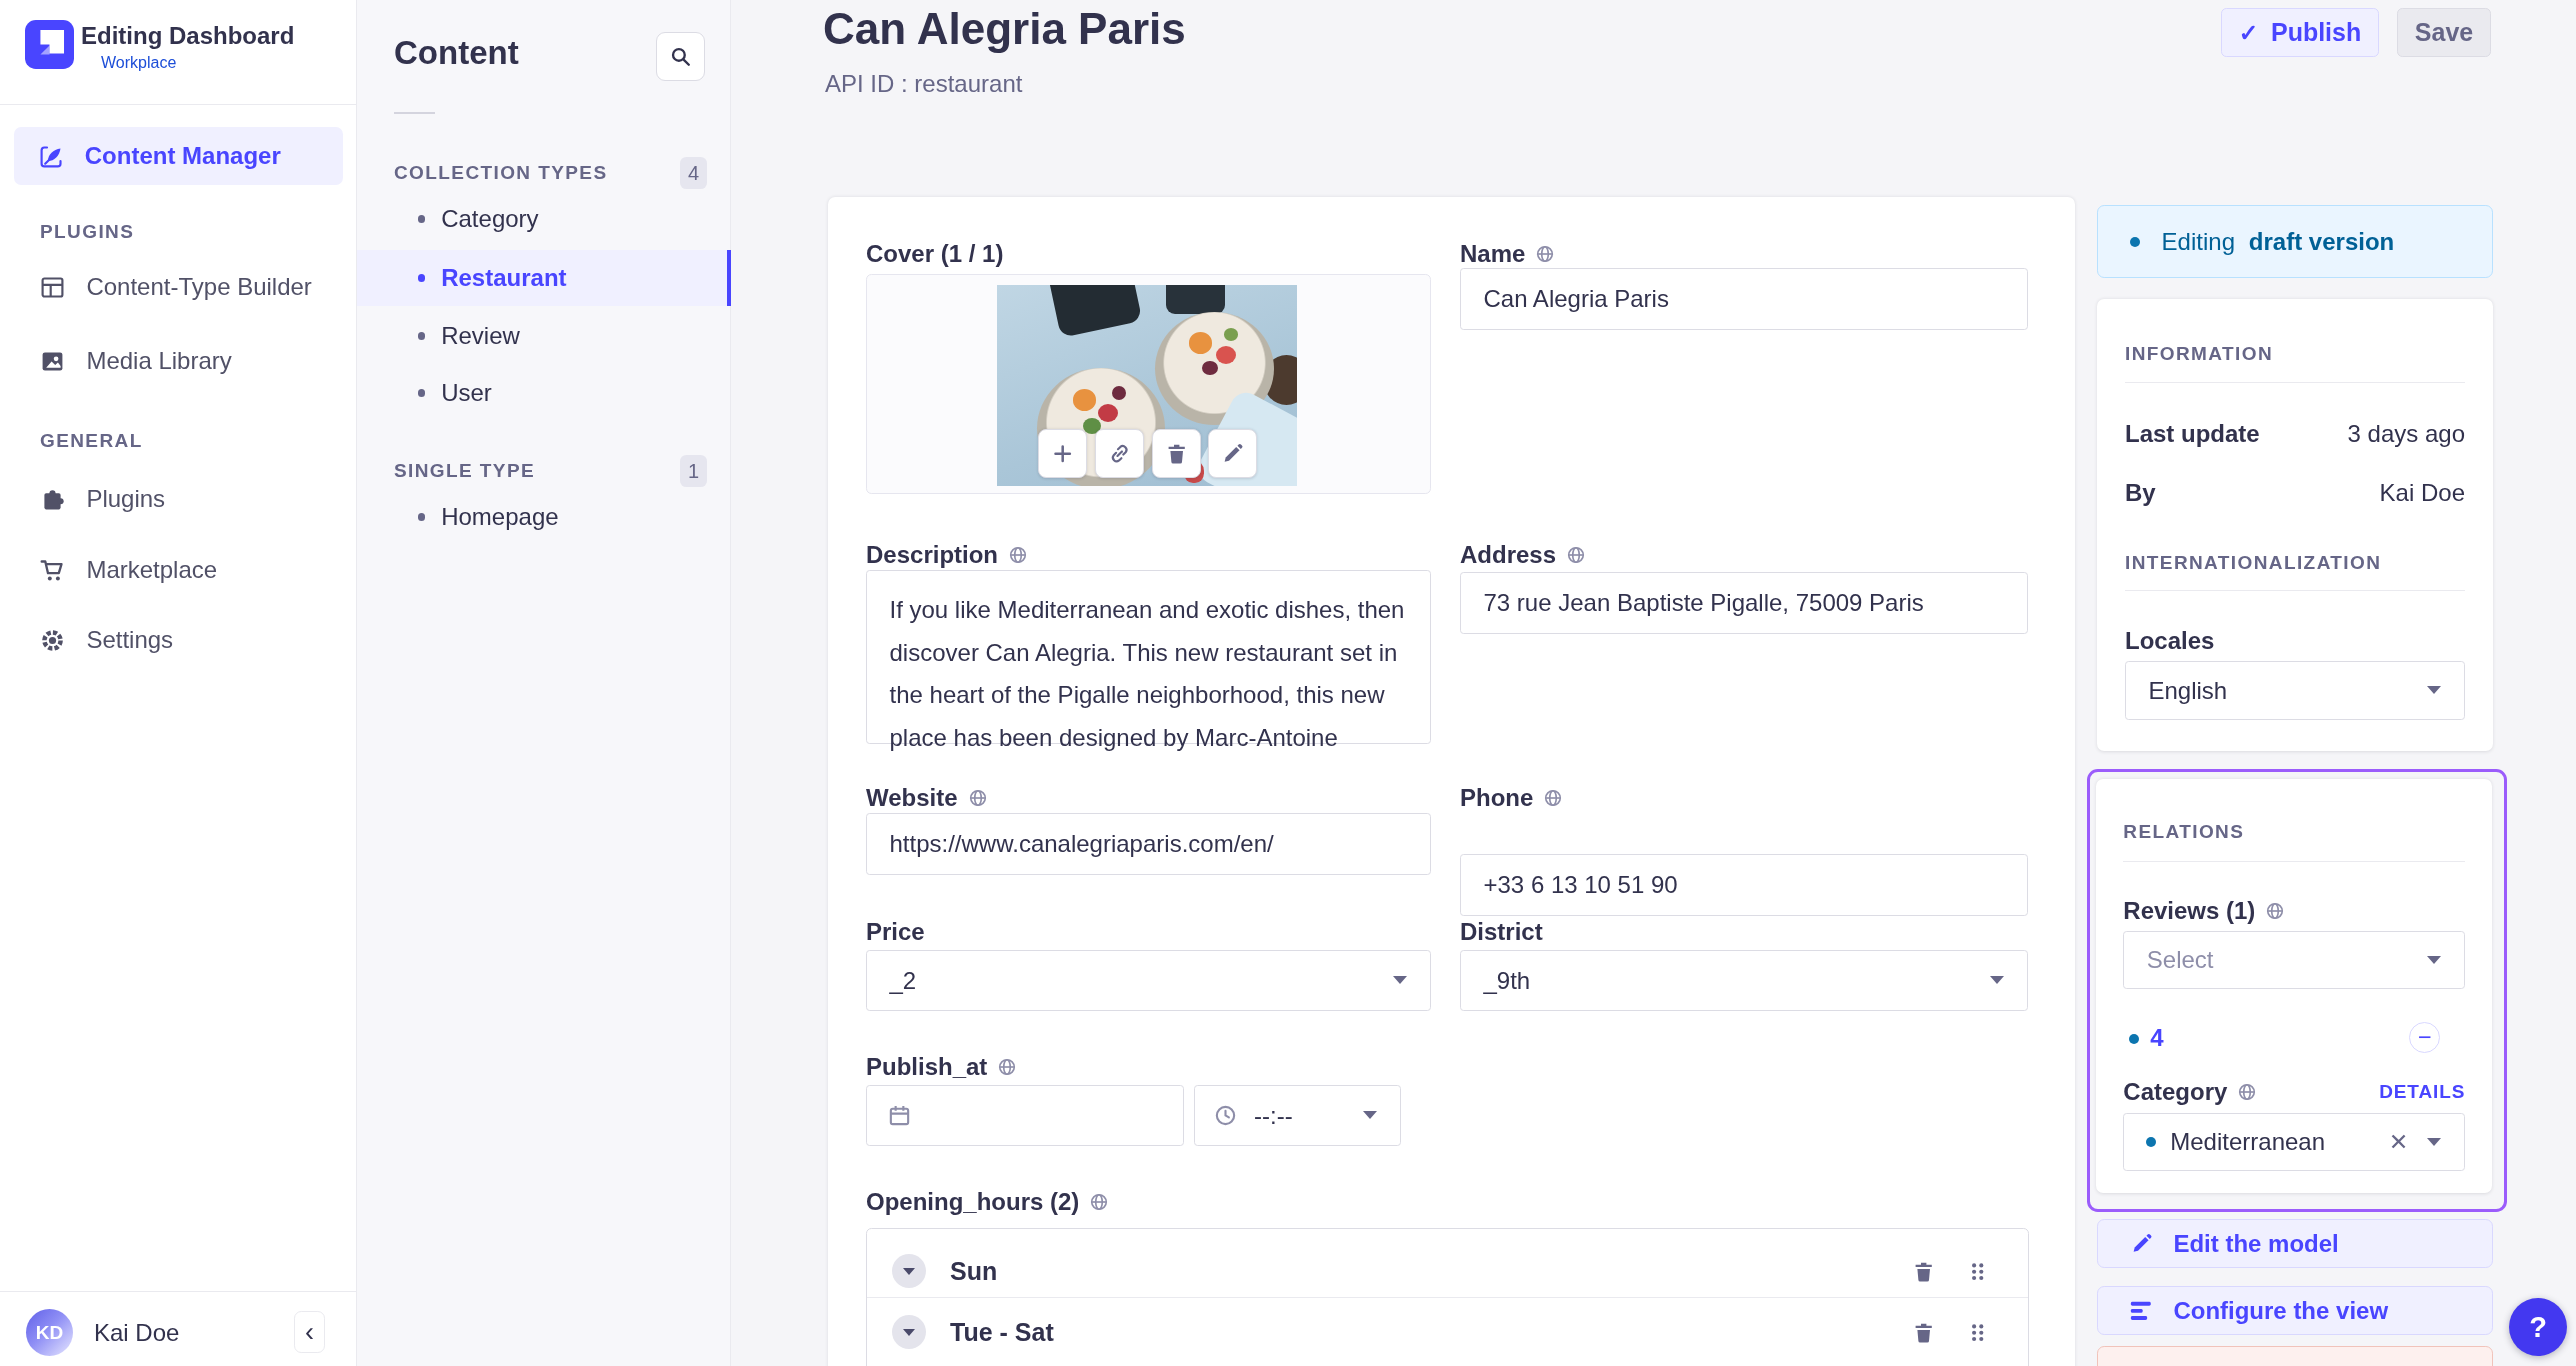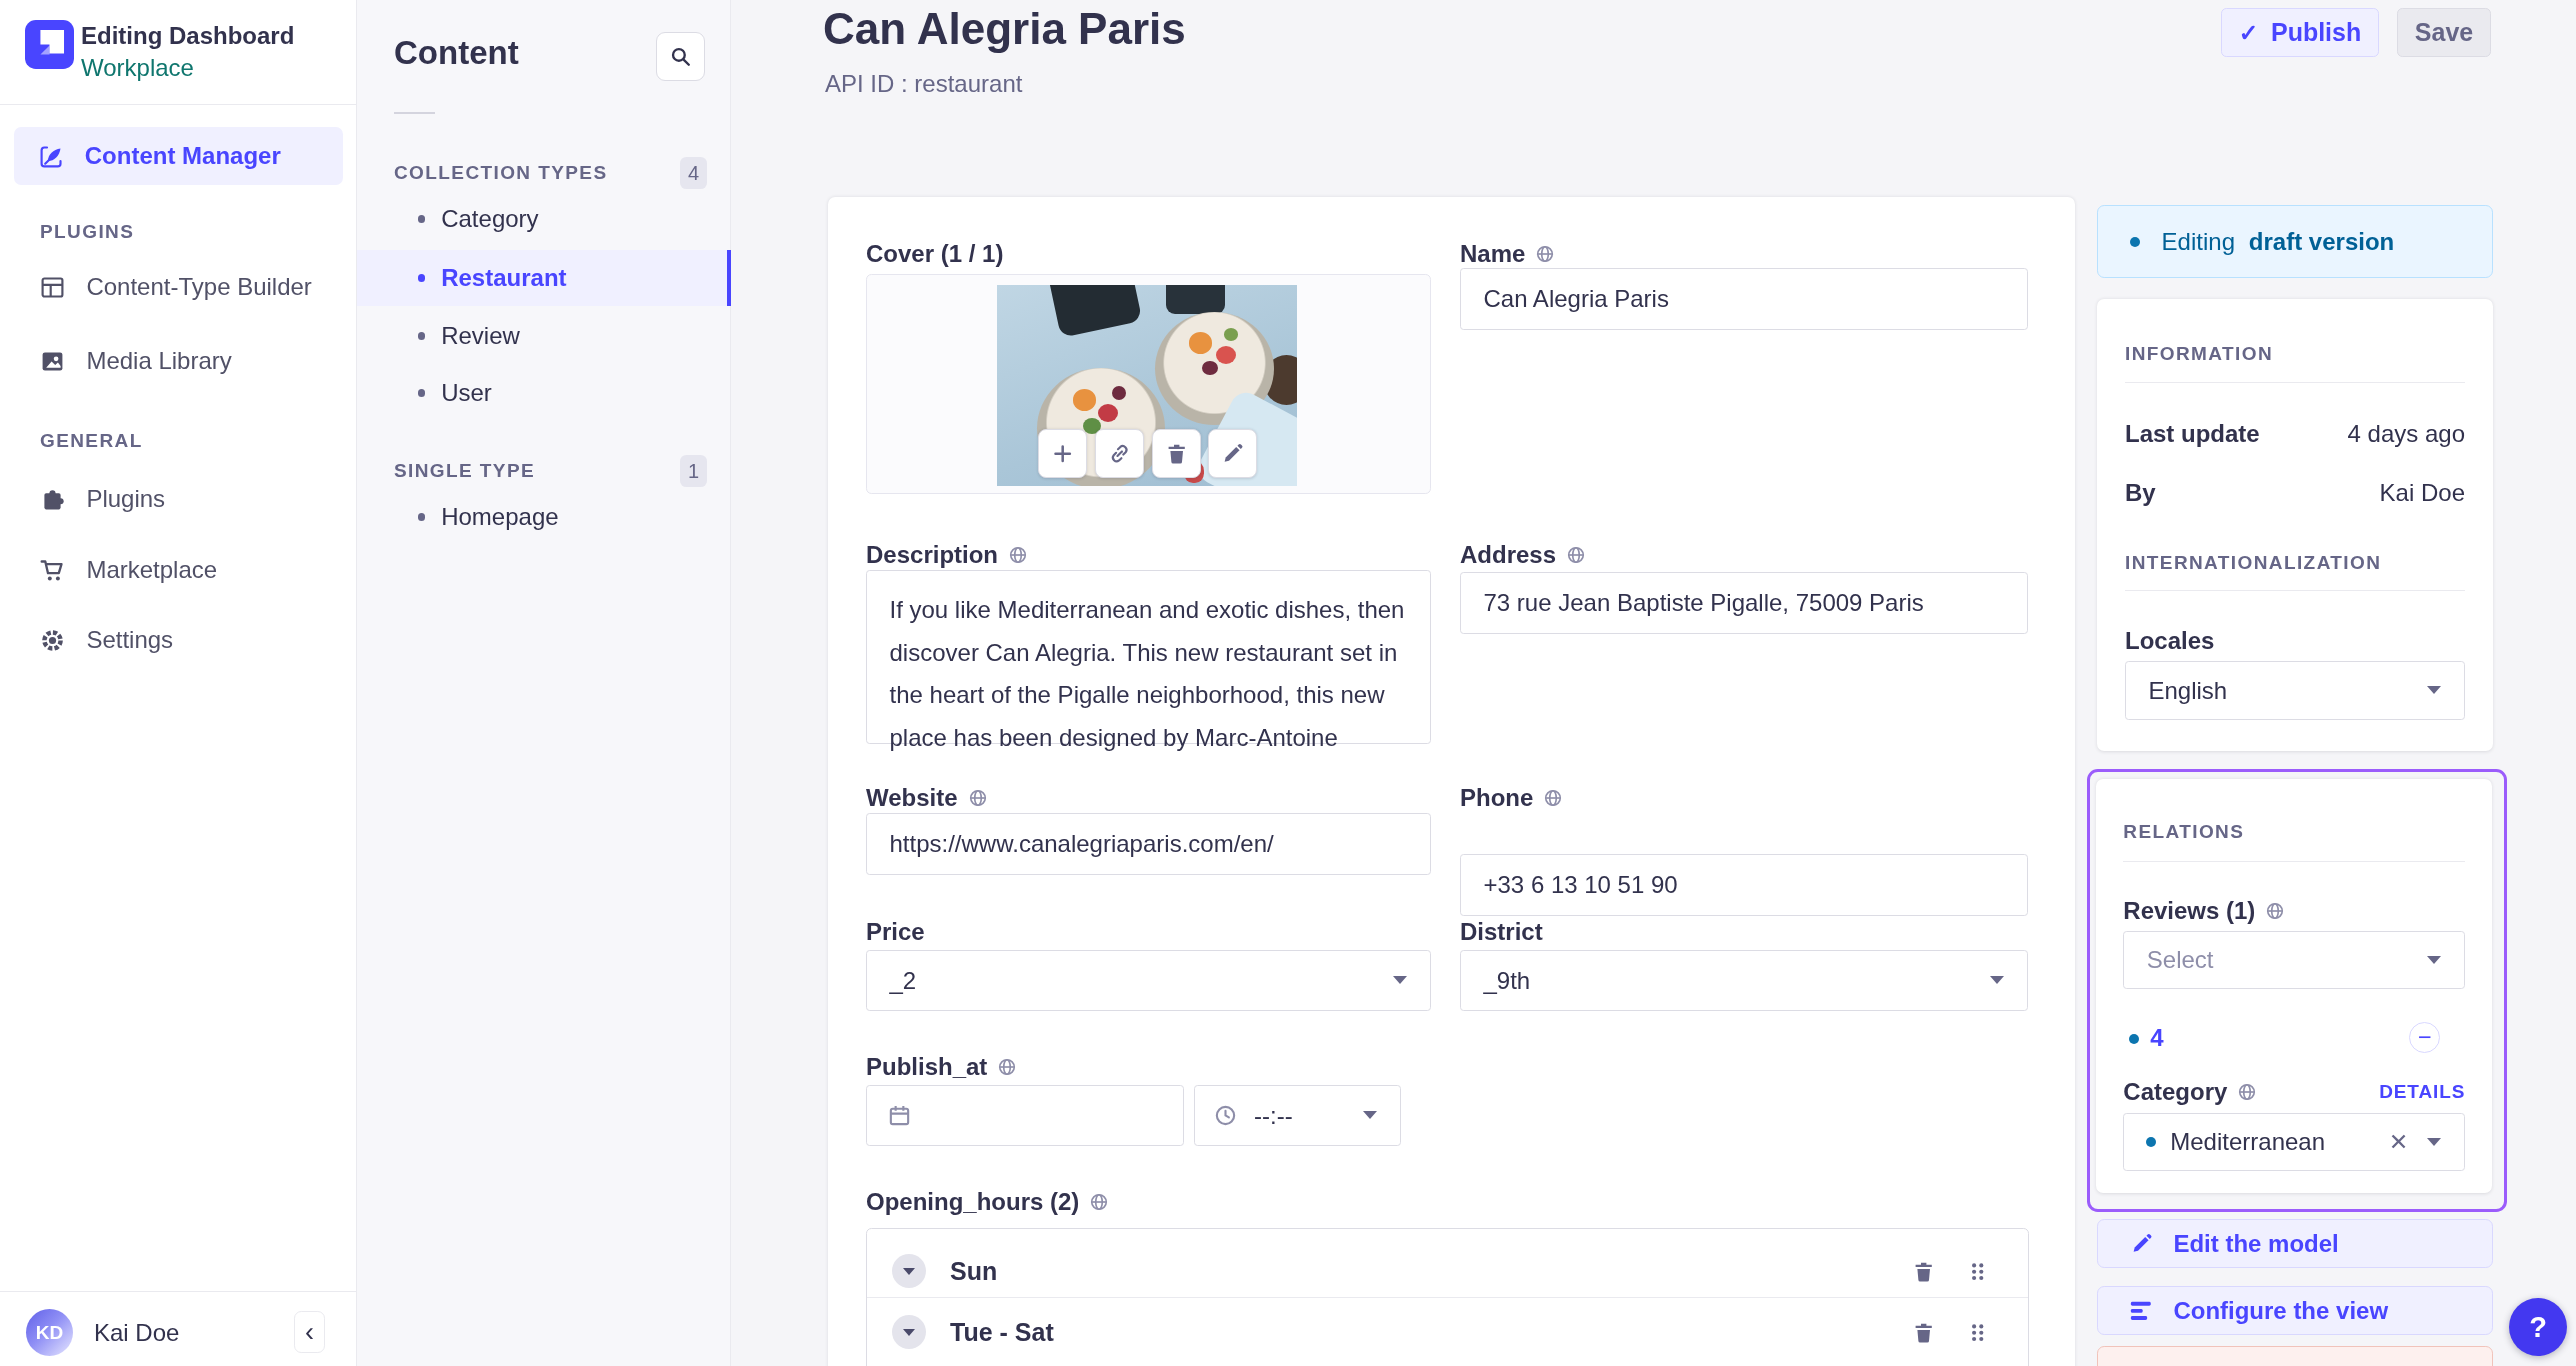--- a/index.html
+++ b/index.html
@@ -2,21 +2,21 @@
 <html style="font-size:14.4px"><head>
 <meta charset="utf-8">
 <style>
   html,body{margin:0;padding:0;background:#fff;}
   #app{position:relative;width:2576px;height:1366px;overflow:hidden;
        font-family:"Liberation Sans",sans-serif;background:#f5f5f8;color:#32324d;}
   .abs{position:absolute;}
   
   .nav{position:absolute;left:0;top:0;width:356px;height:1366px;background:#fff;border-right:0.9px solid #eaeaef;}
   .brand-title{font-size:24px;font-weight:bold;color:#32324d;}
-  .brand-sub{font-size:24px;color:#0f766e;}
+  .brand-sub{font-size:16px;color:#1d4ed8;margin-left:20px;}
   .logo{position:absolute;left:25px;top:20px;width:49px;height:49px;border-radius:10.8px;background:#4945ff;}
   .divider{background:#eaeaef;height:0.9px;}
   .nav-item{display:flex;align-items:center;gap:20px;padding-left:25px;height:52px;color:#515167;}
   .nav-item .nav-label{font-size:24px;}
   .nav-cm{position:absolute;left:14.4px;top:127px;width:329px;height:58px;border-radius:7.2px;background:#f0f0ff;color:#4945ff;display:flex;align-items:center;gap:20px;padding-left:23.4px;box-sizing:border-box;}
   .nav-cm .nav-label{font-size:24px;font-weight:bold;}
   .sechead{font-size:19px;font-weight:bold;color:#666687;letter-spacing:1.4px;}
   .nicon{width:27px;height:27px;display:inline-flex;align-items:center;justify-content:center;flex:0 0 auto;}
   .avatar{position:absolute;left:26px;top:1309px;width:47px;height:47px;border-radius:50%;
           background:linear-gradient(135deg,#5f5fe8 0%,#8f8ff5 45%,#e8e8ff 100%);
@@ -469,21 +469,21 @@
       <span>Editing</span>
       <strong style="margin-left:7.2px;">draft version</strong>
     </span>
   </div>
 
   <div class="side-card" style="left:2097px;top:299px;width:396px;height:452px;">
     <div class="side-head" style="left:28px;top:44px;">INFORMATION</div>
     <div class="abs divider" style="left:28px;top:83px;width:340px;"></div>
     <div class="kv" style="left:28px;top:121px;width:340px;">
       <span class="k">Last update</span>
-      <span>4 days ago</span>
+      <span>3 days ago</span>
     </div>
     <div class="kv" style="left:28px;top:180px;width:340px;">
       <span class="k">By</span>
       <span>Kai Doe</span>
     </div>
     <div class="side-head" style="left:28px;top:253px;">INTERNATIONALIZATION</div>
     <div class="abs divider" style="left:28px;top:291px;width:340px;"></div>
     <div class="side-label" style="left:28px;top:328px;">Locales</div>
     <div class="control" style="left:28px;top:362px;width:340px;height:59px;">
       <span class="val">English</span>

